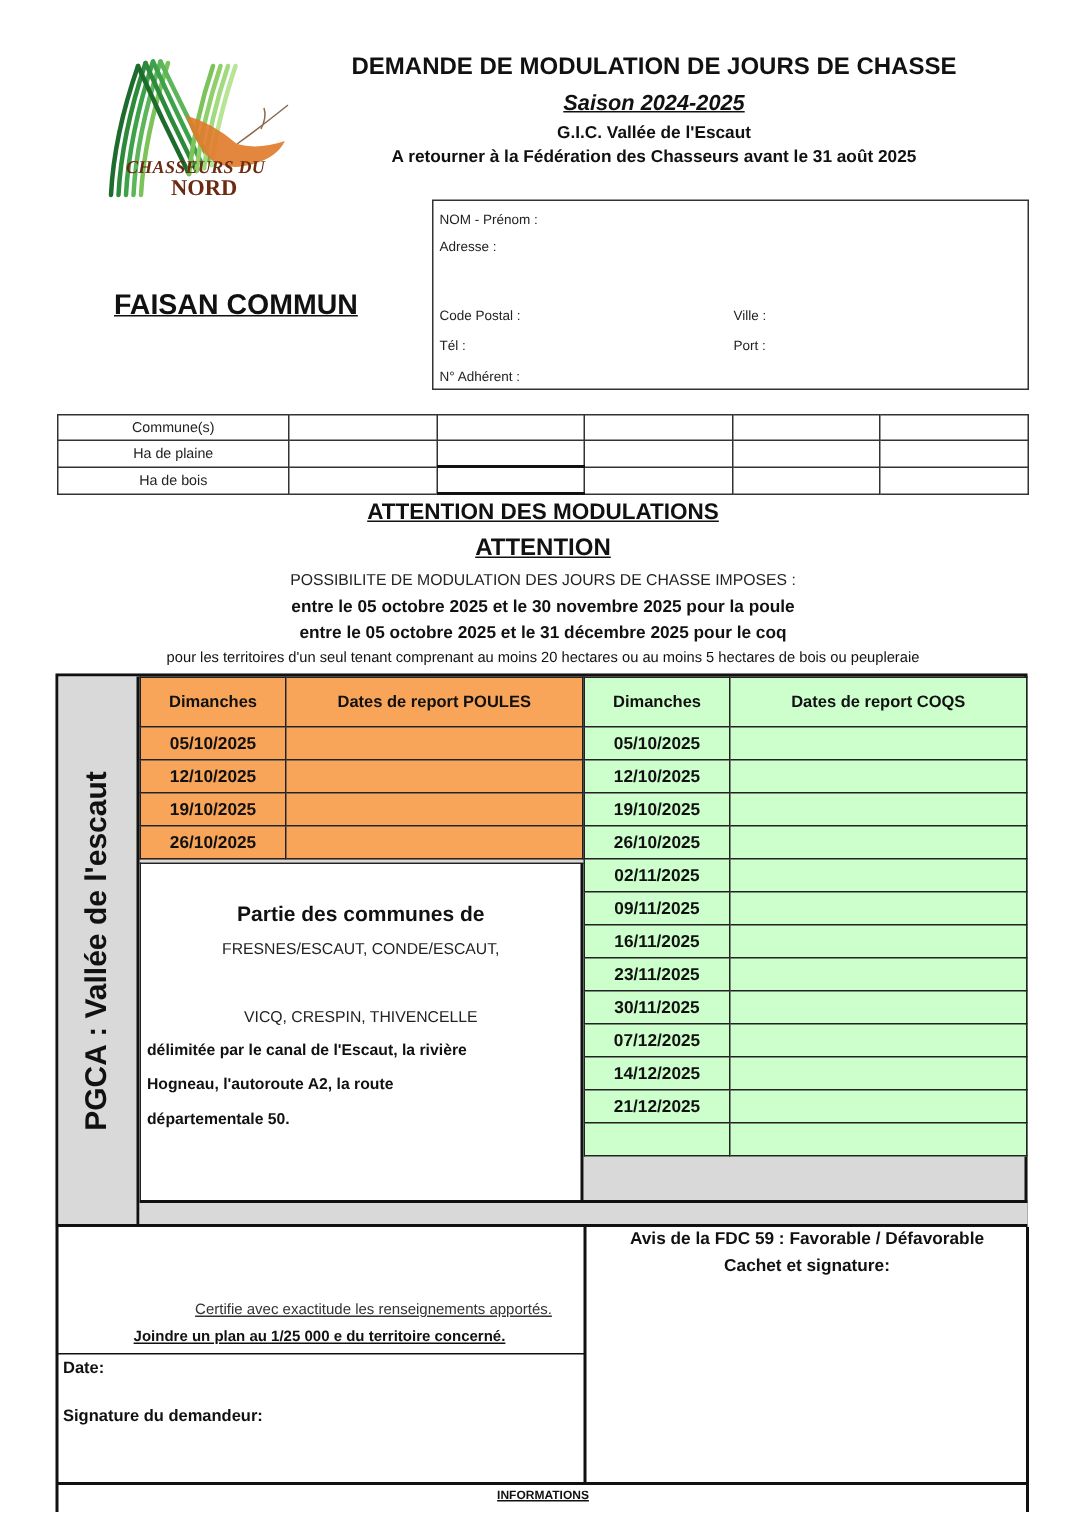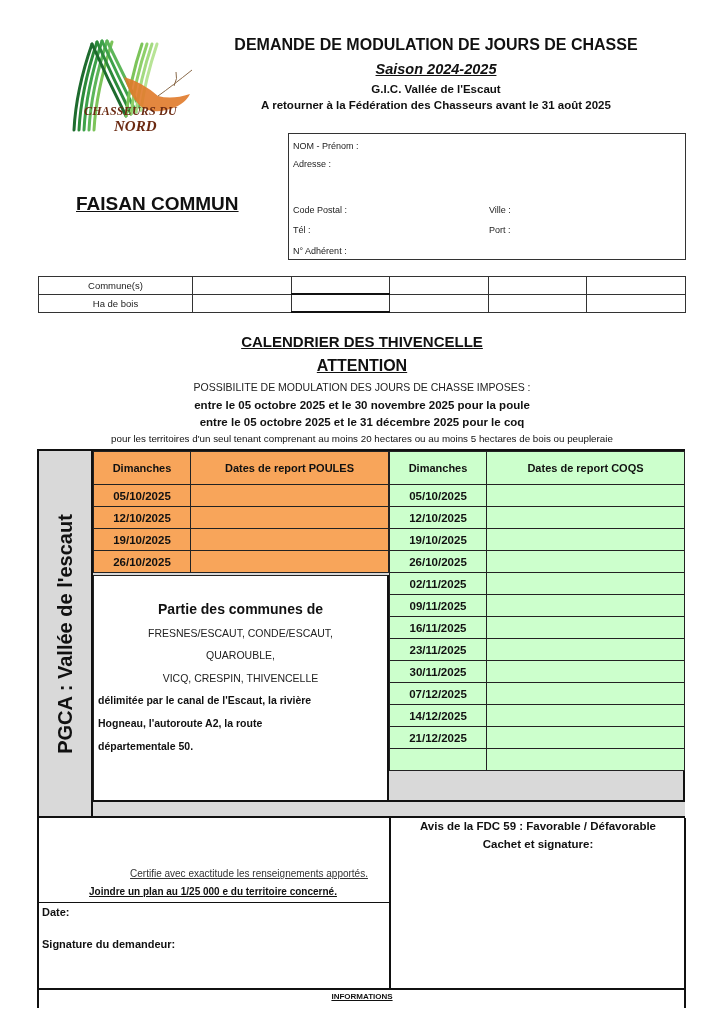--- a/index.html
+++ b/index.html
@@ -3,21 +3,21 @@
 <meta charset="utf-8">
 <style>
   html, body { margin:0; padding:0; background:#ffffff; }
   body { width:724px; height:1024px; position:relative; overflow:hidden; font-family:"Liberation Sans", sans-serif; color:#111; }
   .abs { position:absolute; }
   .c { text-align:center; }
 
   
   #logo { left:62px; top:30px; width:140px; height:108px; }
   .logo-text1 { position:absolute; left:22px; top:74px; font-family:"Liberation Serif", serif; font-style:italic; font-weight:bold; font-size:12px; color:#6b2a12; letter-spacing:0.2px; white-space:nowrap; }
-  .logo-text2 { position:absolute; left:52px; top:88px; font-family:"Liberation Serif", serif; font-style:italic; font-weight:bold; font-size:15px; color:#6b2a12; white-space:nowrap; }
+  .logo-text2 { position:absolute; left:52px; top:88px; font-family:"Liberation Serif", serif; font-weight:bold; font-size:15px; color:#6b2a12; white-space:nowrap; }
 
   
   .h-title { left:200px; width:472px; top:36px; font-size:16px; font-weight:bold; }
   .h-season { left:200px; width:472px; top:61px; font-size:14.5px; font-weight:bold; text-decoration:underline;font-style:italic; }
   .h-gic { left:200px; width:472px; top:83px; font-size:11.5px; font-weight:bold; }
   .h-return { left:200px; width:472px; top:99px; font-size:11.5px; font-weight:bold; }
 
   
   #info-box { left:288px; top:133px; width:396px; height:125px; border:1.5px solid #333; }
   .info-lbl { position:absolute; font-size:9px; color:#222; white-space:nowrap; }
@@ -124,31 +124,39 @@
   <tbody>
       <tr>
     <td class="lbl">Commune(s)</td>
     <td></td>
         <td></td>
         <td></td>
         <td></td>
         <td></td>
   </tr>
   <tr>
+    <td class="lbl">Ha de plaine</td>
+    <td></td>
+        <td></td>
+        <td></td>
+        <td></td>
+        <td></td>
+  </tr>
+  <tr>
     <td class="lbl">Ha de bois</td>
     <td></td>
         <td style="border-top:2px solid #111;border-bottom:2px solid #111;"></td>
         <td></td>
         <td></td>
         <td></td>
   </tr>
 </tbody>
   </table>
 
-<div class="abs c cal-title">CALENDRIER DES THIVENCELLE</div>
+<div class="abs c cal-title">ATTENTION DES MODULATIONS</div>
 <div class="abs c cal-attn">ATTENTION</div>
 <div class="abs c cal-poss">POSSIBILITE DE MODULATION DES JOURS DE CHASSE IMPOSES :</div>
 <div class="abs c cal-poule">entre le 05 octobre 2025 et le 30 novembre 2025 pour la poule</div>
 <div class="abs c cal-coq">entre le 05 octobre 2025 et le 31 décembre 2025 pour le coq</div>
 <div class="abs c cal-terr">pour les territoires d'un seul tenant comprenant au moins 20 hectares ou au moins 5 hectares de bois ou peupleraie</div>
 
 <div id="cal-frame" class="abs"></div>
 <div id="side-label" class="abs">
   <span>PGCA : Vallée de l'escaut</span>
 </div>
@@ -235,21 +243,20 @@
   <tr class="row">
         <td class="d1"></td>
         <td></td>
       </tr>
 </tbody>
   </table>
 
 <div id="communes-box" class="abs">
   <div class="cb-title">Partie des communes de</div>
   <div class="cb-line" style="top:51px;">FRESNES/ESCAUT, CONDE/ESCAUT,</div>
-  <div class="cb-line" style="top:73px;">QUAROUBLE,</div>
   <div class="cb-line" style="top:96px;">VICQ, CRESPIN, THIVENCELLE</div>
   <div class="cb-desc" style="top:118px;">délimitée par le canal de l'Escaut, la rivière</div>
   <div class="cb-desc" style="top:141px;">Hogneau, l'autoroute A2, la route</div>
   <div class="cb-desc" style="top:164px;">départementale 50.</div>
 </div>
 
 <div id="gray-bar" class="abs"></div>
 
 <div id="bottom-left-line" class="abs"></div>
 <div id="bottom-right-line" class="abs"></div>

